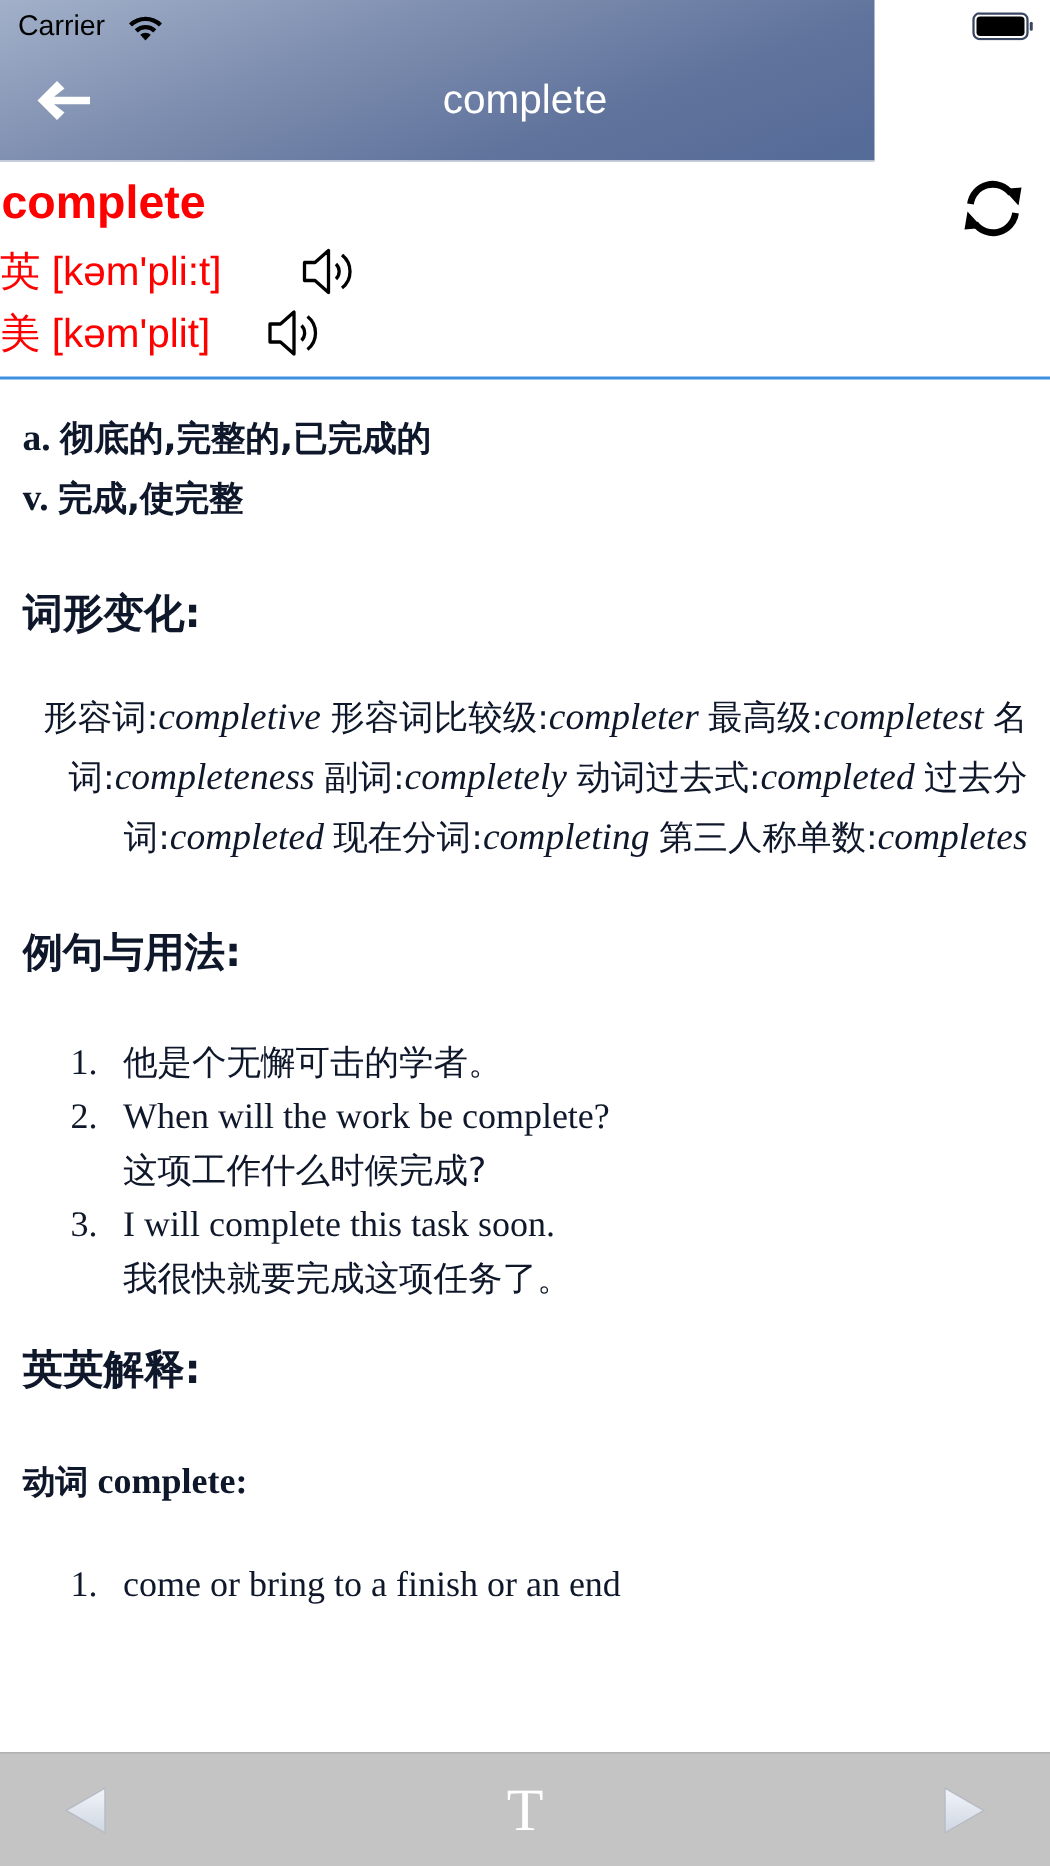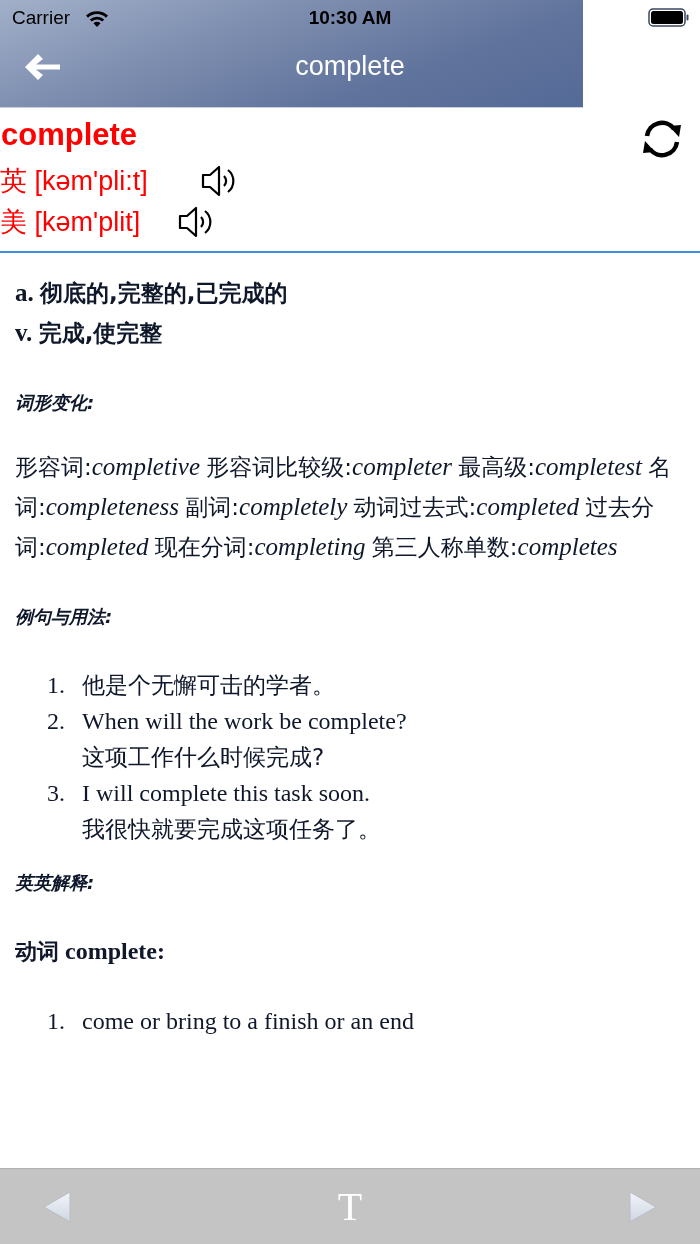--- a/index.html
+++ b/index.html
@@ -28,22 +28,22 @@
     .phon-text { color: #ff0000; font-size: 27px; white-space: nowrap; }
     .speaker { width: 38px; height: 34px; cursor: pointer; }
 
     .content {
       position: absolute; left: 15px; top: 253px; width: 670px; height: 915px; overflow: hidden;
       font-family: "Liberation Serif", serif; color: #0f172a;
     }
     .defs { margin-top: 20px; font-size: 25px; font-weight: bold; line-height: 39px; }
     .defs .pos { font-family: "Liberation Serif", serif; }
     .defs .zh { font-family: "DejaVu Sans", sans-serif; font-size: 23px; }
-    .section-title { font-family: "DejaVu Sans", sans-serif; font-weight: bold; font-size: 18px; font-style: italic; }
-    .forms { font-size: 25px; line-height: 39px; }
+    .section-title { font-family: "DejaVu Sans", sans-serif; font-weight: bold; font-size: 27px; }
+    .forms { font-size: 25px; line-height: 39px; text-align: right; }
     .forms .zh { font-family: "DejaVu Sans", sans-serif; font-size: 23px; }
     .forms i { font-style: italic; }
     ol.examples { list-style: none; margin-left: 32px; }
     ol.examples li { display: flex; font-size: 24px; line-height: 36px; }
     ol.examples .num { width: 35px; flex: none; }
     ol.examples .zh { font-family: "DejaVu Sans", sans-serif; font-size: 23px; }
     .subhead { font-size: 24px; font-weight: bold; }
     .subhead .zh { font-family: "DejaVu Sans", sans-serif; font-size: 22px; }
 
     .toolbar {
@@ -59,21 +59,20 @@
 <body>
 
 <div class="header">
   <div class="status-bar">
     <span class="carrier">Carrier</span>
     <svg class="wifi" viewBox="0 0 26 20">
       <path d="M13 19 L9.5 15.2 A5 5 0 0 1 16.5 15.2 Z" fill="#000"></path>
       <path d="M5.8 11.5 A10.5 10.5 0 0 1 20.2 11.5 L18.2 13.6 A7.6 7.6 0 0 0 7.8 13.6 Z" fill="#000"></path>
       <path d="M2 7.6 A15.8 15.8 0 0 1 24 7.6 L22 9.7 A13 13 0 0 0 4 9.7 Z" fill="#000"></path>
     </svg>
-    <span class="clock">10:30 AM</span>
     <svg class="battery" viewBox="0 0 42 19">
       <rect x="1" y="1" width="36" height="17" rx="4" fill="none" stroke="#3a4660" stroke-width="1.5"></rect>
       <rect x="3" y="3" width="32" height="13" rx="2.5" fill="#000"></rect>
       <rect x="38.5" y="6.5" width="2" height="6" rx="1" fill="#3a4660"></rect>
     </svg>
   </div>
   <div class="nav-bar">
     <svg class="back-btn" viewBox="0 0 42 34">
       <g>
         <path d="M3 17 L16 4 L21 9 L14 14.5 L38 14.5 L38 19.5 L14 19.5 L21 25 L16 30 Z" fill="#fff"></path>

